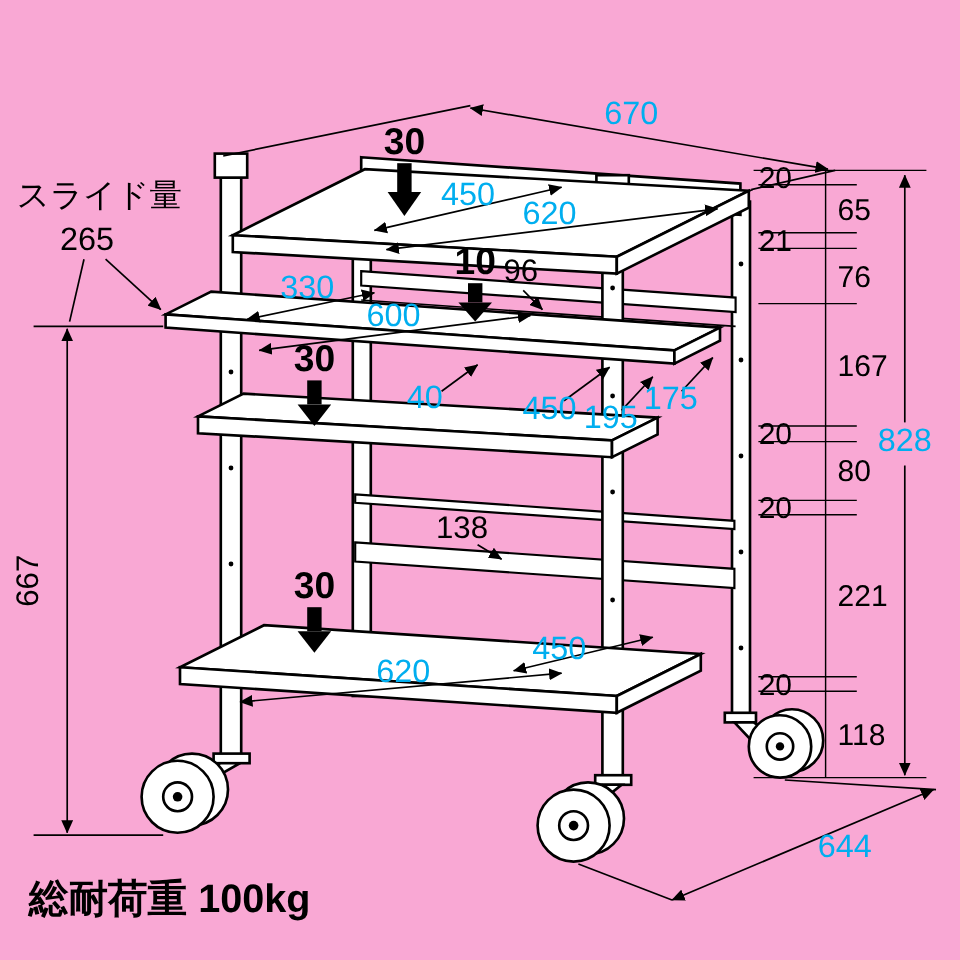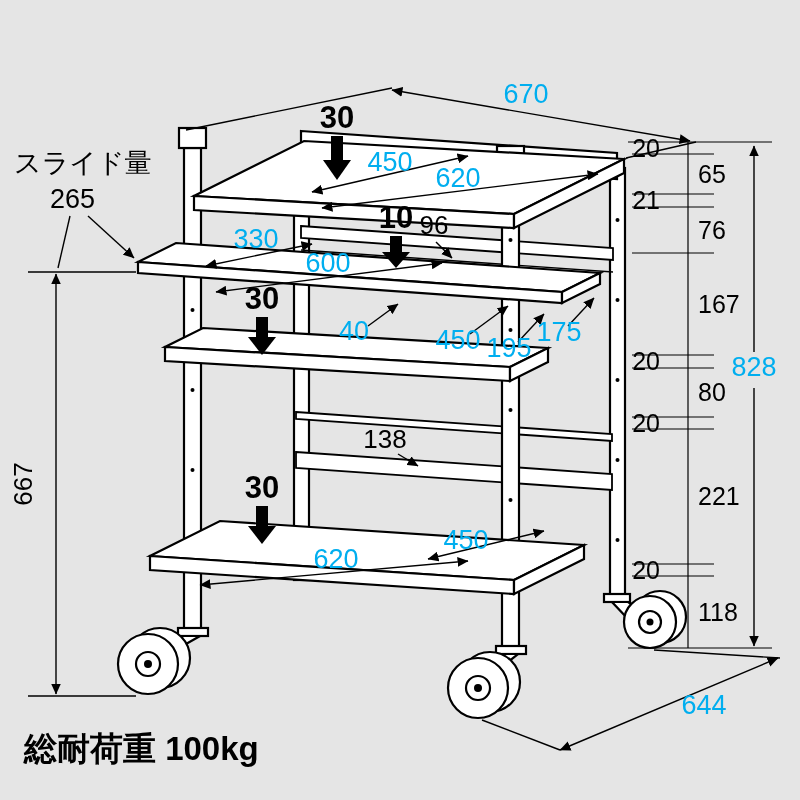--- a/index.html
+++ b/index.html
@@ -1,16 +1,16 @@
 <!DOCTYPE html>
 <html><head>
 <meta charset="utf-8">
 <style>
   html,body{margin:0;padding:0;background:#fff;}
-  .stage{width:800px;height:800px;background:#e5e5e5;position:relative;overflow:hidden;}
+  .stage{width:800px;height:800px;background:#f9a8d4;position:relative;overflow:hidden;}
   svg{display:block;}
   svg text{font-family:"Liberation Sans","DejaVu Sans",sans-serif;}
   .frame{fill:#fff;stroke:#000;stroke-width:2.2;}
   .frame-thin{fill:#fff;stroke:#000;stroke-width:1.8;}
   .dim{stroke:#000;stroke-width:1.4;fill:none;}
   .dim-thin{stroke:#000;stroke-width:1.2;fill:none;}
   .hole{fill:#000;stroke:none;}
   .blk{fill:#000;stroke:none;}
   .dimc{fill:#00AEEF;font-size:27px;}
   .dimb{fill:#000;font-size:26px;}

